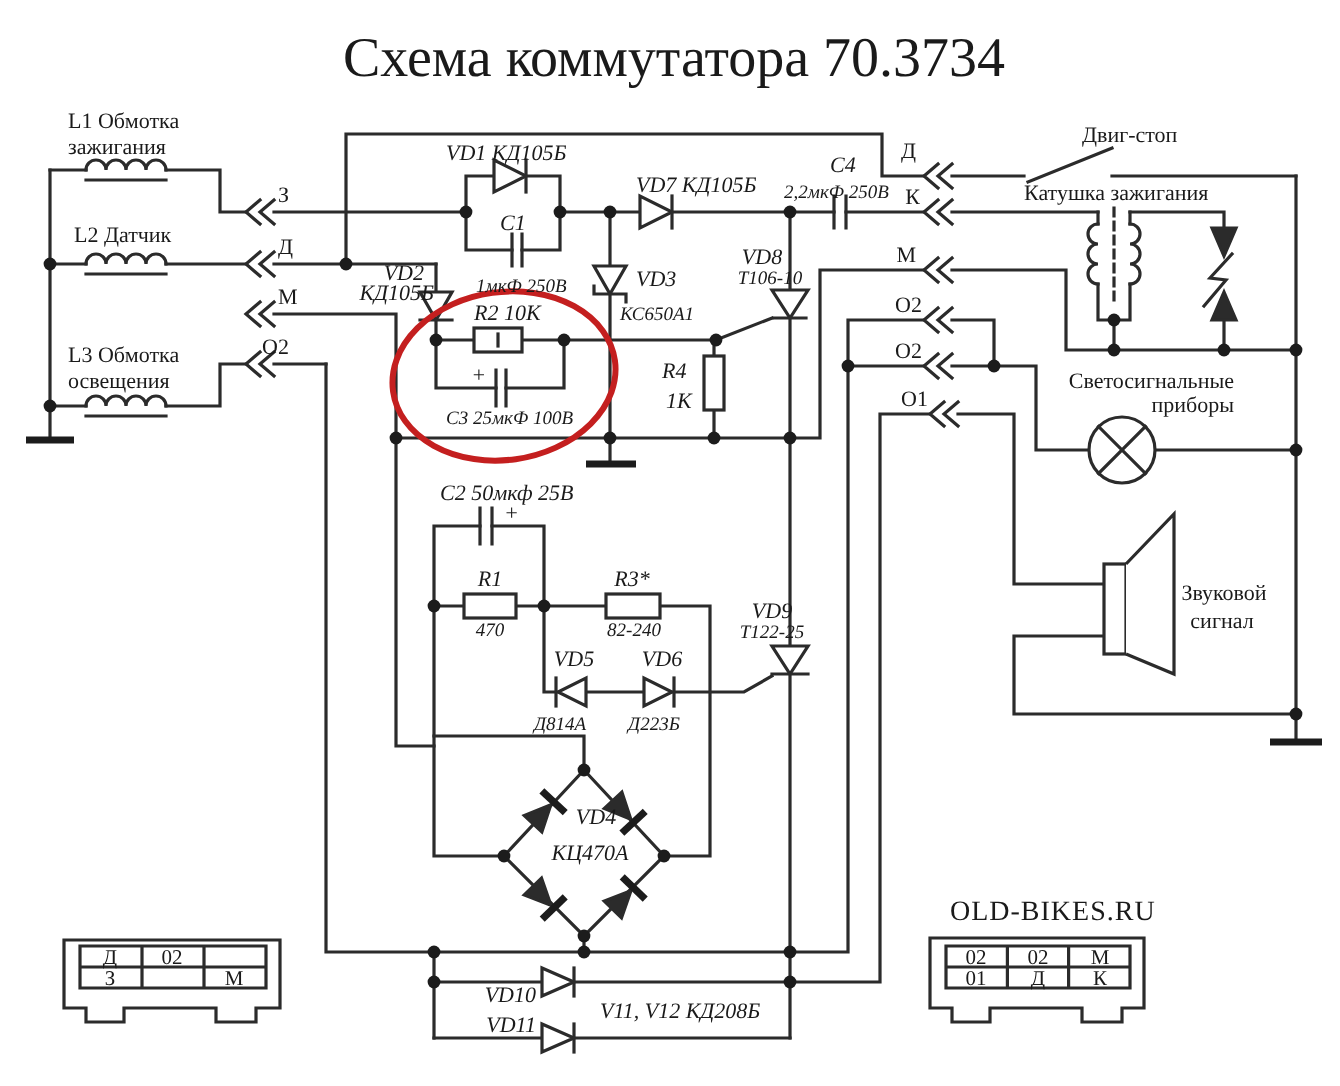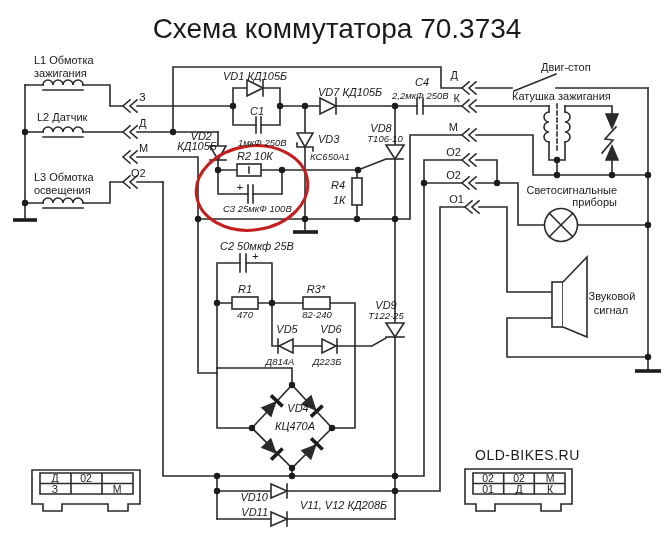--- a/index.html
+++ b/index.html
@@ -1,16 +1,16 @@
 <!DOCTYPE html>
 <html><head>
 <meta charset="utf-8">
 <style>
   html,body{margin:0;padding:0;background:#fff;}
-  #stage{width:576px;height:543px;position:relative;font-family:Liberation Sans, sans-serif;}
+  #stage{width:576px;height:543px;position:relative;font-family:Liberation Serif, serif;}
   svg{position:absolute;left:0;top:0;}
   .w{stroke:#2b2b2b;stroke-width:1.6;fill:none;stroke-linecap:square;}
   .thick{stroke:#1c1c1c;stroke-width:3.6;fill:none;}
   .sym{stroke:#2b2b2b;stroke-width:1.6;fill:#fff;}
   .symf{stroke:#2b2b2b;stroke-width:1.6;fill:#2b2b2b;}
   .dot{fill:#1c1c1c;stroke:none;}
   text{fill:#1a1a1a;stroke:none;font-size:11px;}
   .ti{font-style:italic;}
   .tv{font-style:italic;font-size:9.5px;}
   .title{font-size:28px;}

